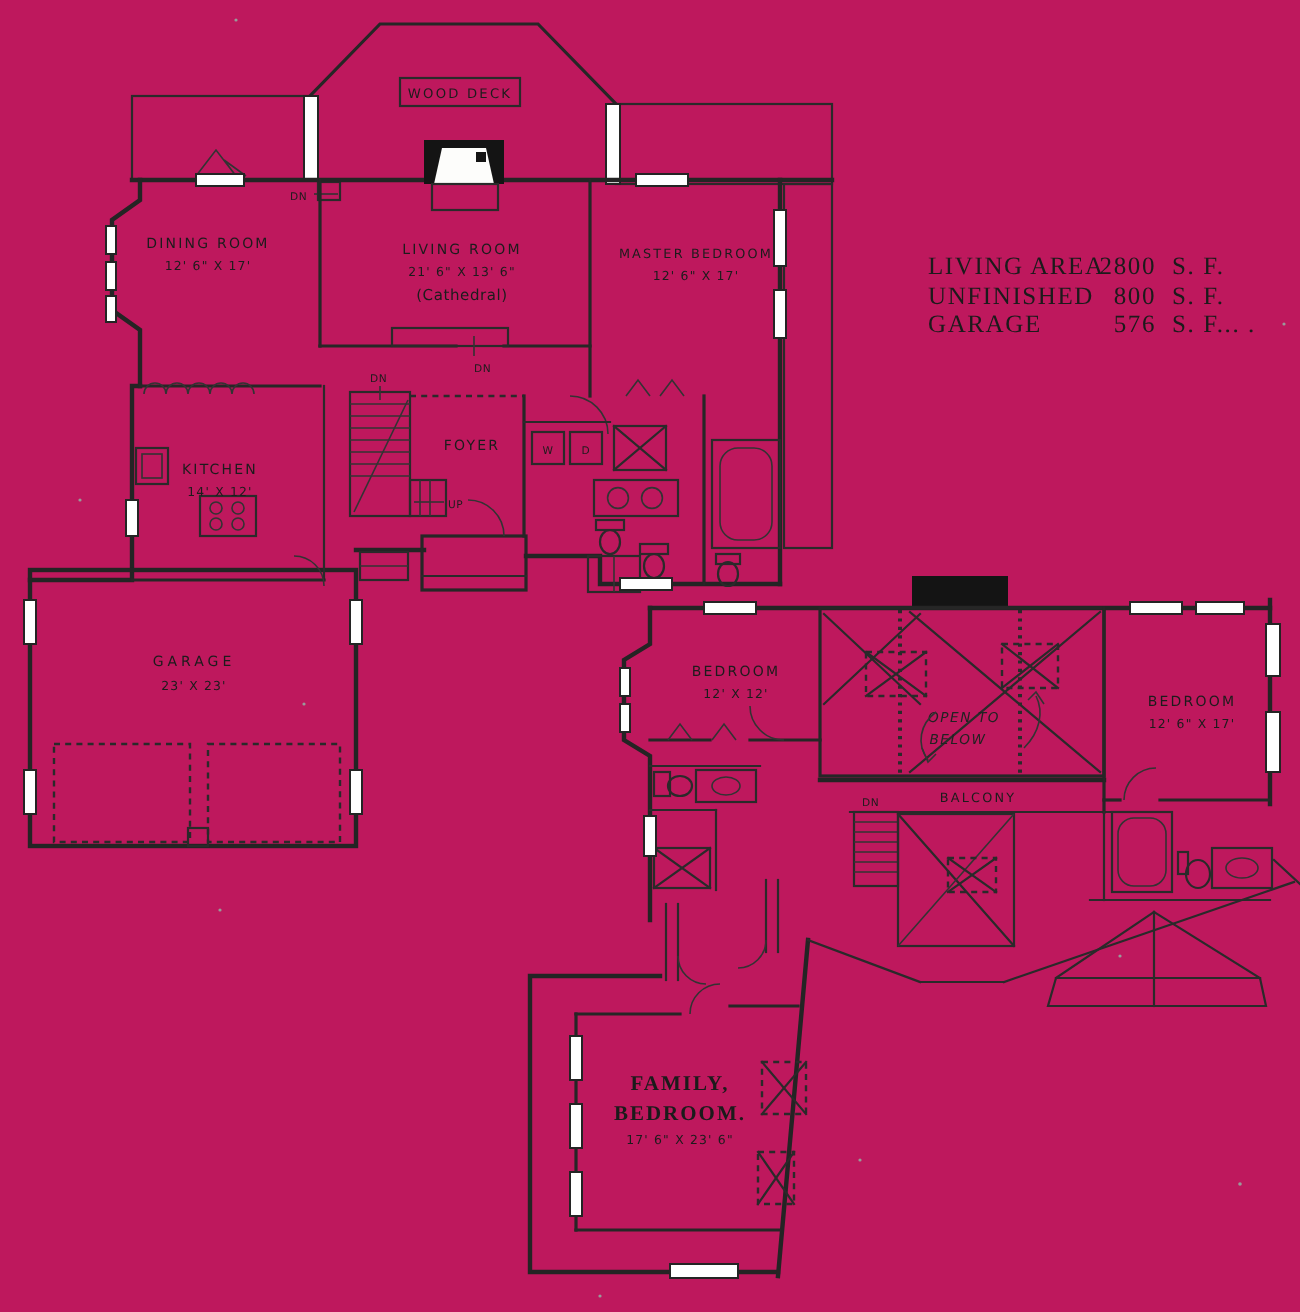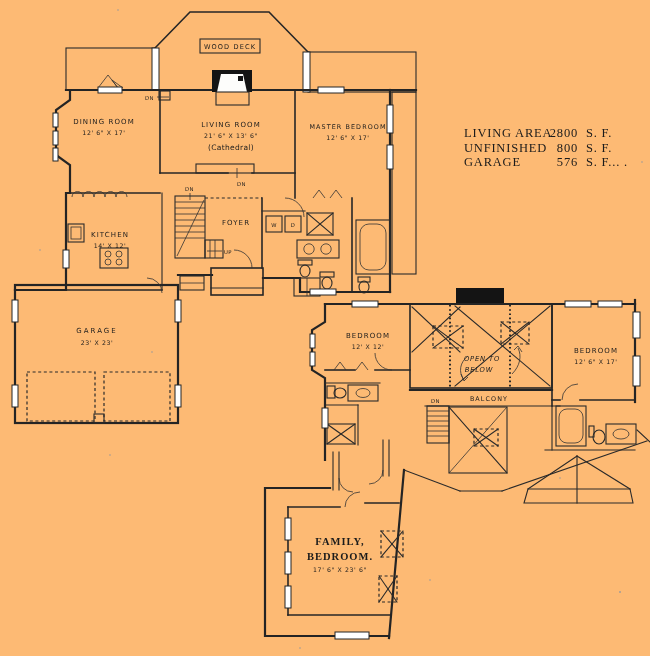--- a/index.html
+++ b/index.html
@@ -1,16 +1,16 @@
 <!DOCTYPE html>
 <html><head>
 <meta charset="utf-8">
 <style>
   html,body{margin:0;padding:0;background:#e8e8e8;}
-  .page{width:650px;height:656px;background:#fdba74;position:relative;margin:0 auto;
+  .page{width:650px;height:656px;background:#be185d;position:relative;margin:0 auto;
         font-family:"DejaVu Sans",sans-serif;overflow:hidden;}
   svg{display:block}
   
   .w2{stroke:#242424;stroke-width:2.2;fill:none;stroke-linecap:square}
   .w15{stroke:#262626;stroke-width:1.6;fill:none;stroke-linecap:square}
   .w1{stroke:#2a2a2a;stroke-width:1.1;fill:none;stroke-linecap:square}
   .thin{stroke:#333;stroke-width:0.8;fill:none}
   .dash{stroke:#2a2a2a;stroke-width:1.2;fill:none;stroke-dasharray:3,2.6}
   .dots{stroke:#2a2a2a;stroke-width:2;fill:none;stroke-dasharray:1.6,2.6}
   .wind{fill:#ffffff;stroke:#242424;stroke-width:1}

